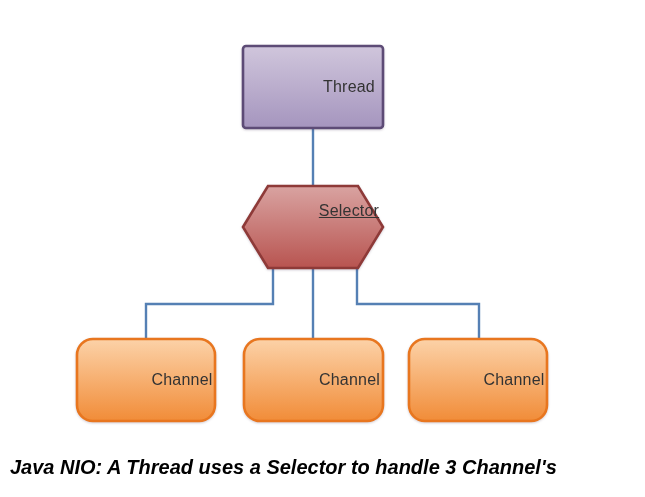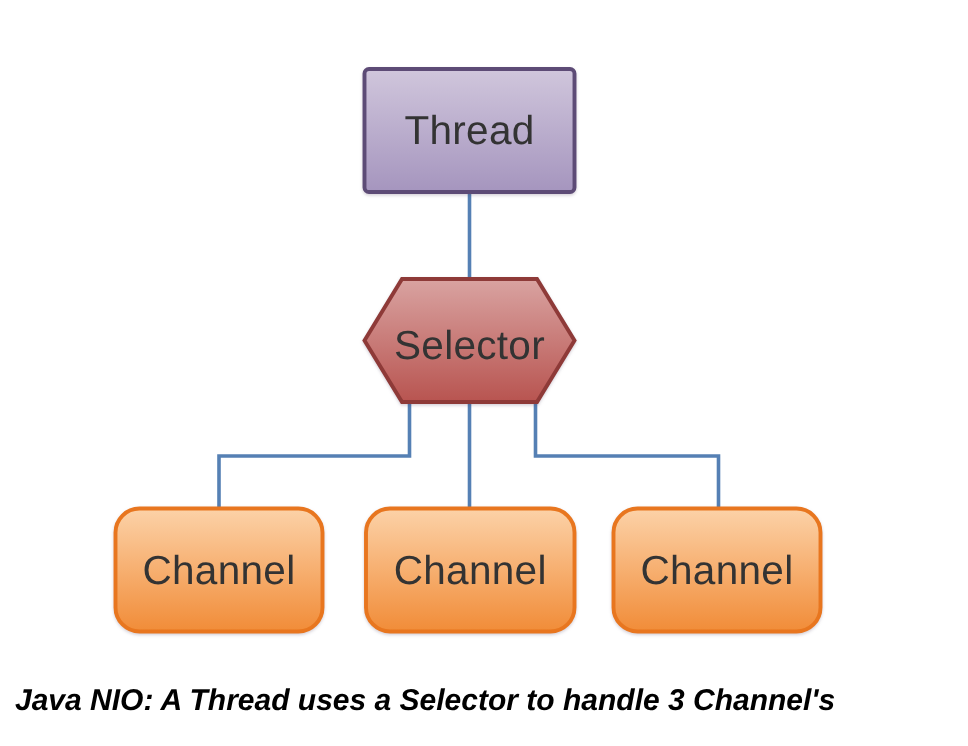--- a/index.html
+++ b/index.html
@@ -37,27 +37,28 @@
   .shape-thread   { stroke: var(--thread_border); }
   .shape-selector { stroke: var(--selector_border); }
   .shape-channel  { stroke: var(--channel_border); }
   .shapes { filter: drop-shadow(0 1px 1px rgba(80,60,90,0.25)); }
 
   .node-label {
     position: absolute;
     display: flex;
     align-items: center;
     justify-content: center;
-    font-size: 27px;
+    font-size: 16px;
     color: var(--node_text);
     pointer-events: none;
     letter-spacing: 0.2px;
+    padding-left: 36px;
   }
   .lbl-thread   { left: 243px; top: 46px;  width: 140px; height: 82px; }
-  .lbl-selector { left: 243px; top: 192px; width: 140px; height: 77px; }
+  .lbl-selector { left: 243px; top: 172px; width: 140px; height: 77px; text-decoration: underline; }
   .lbl-ch1      { left: 77px;  top: 339px; width: 138px; height: 82px; }
   .lbl-ch2      { left: 244px; top: 339px; width: 139px; height: 82px; }
   .lbl-ch3      { left: 409px; top: 339px; width: 138px; height: 82px; }
 
   .caption {
     position: absolute;
     left: 10px;
     top: 456px;
     font-size: 20px;
     font-weight: bold;

